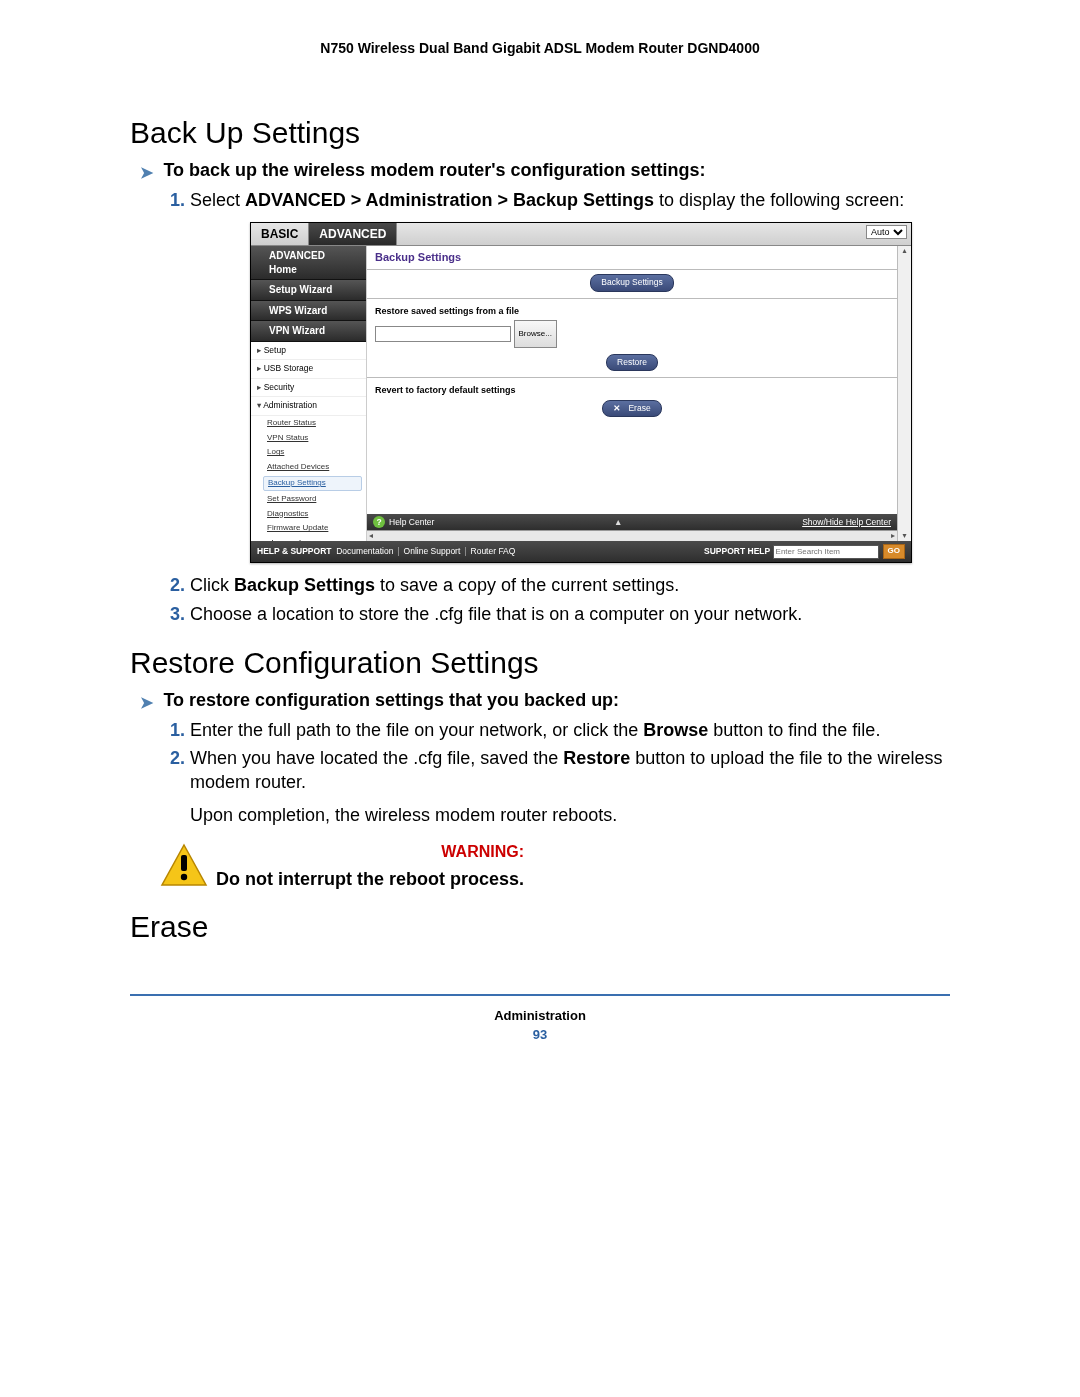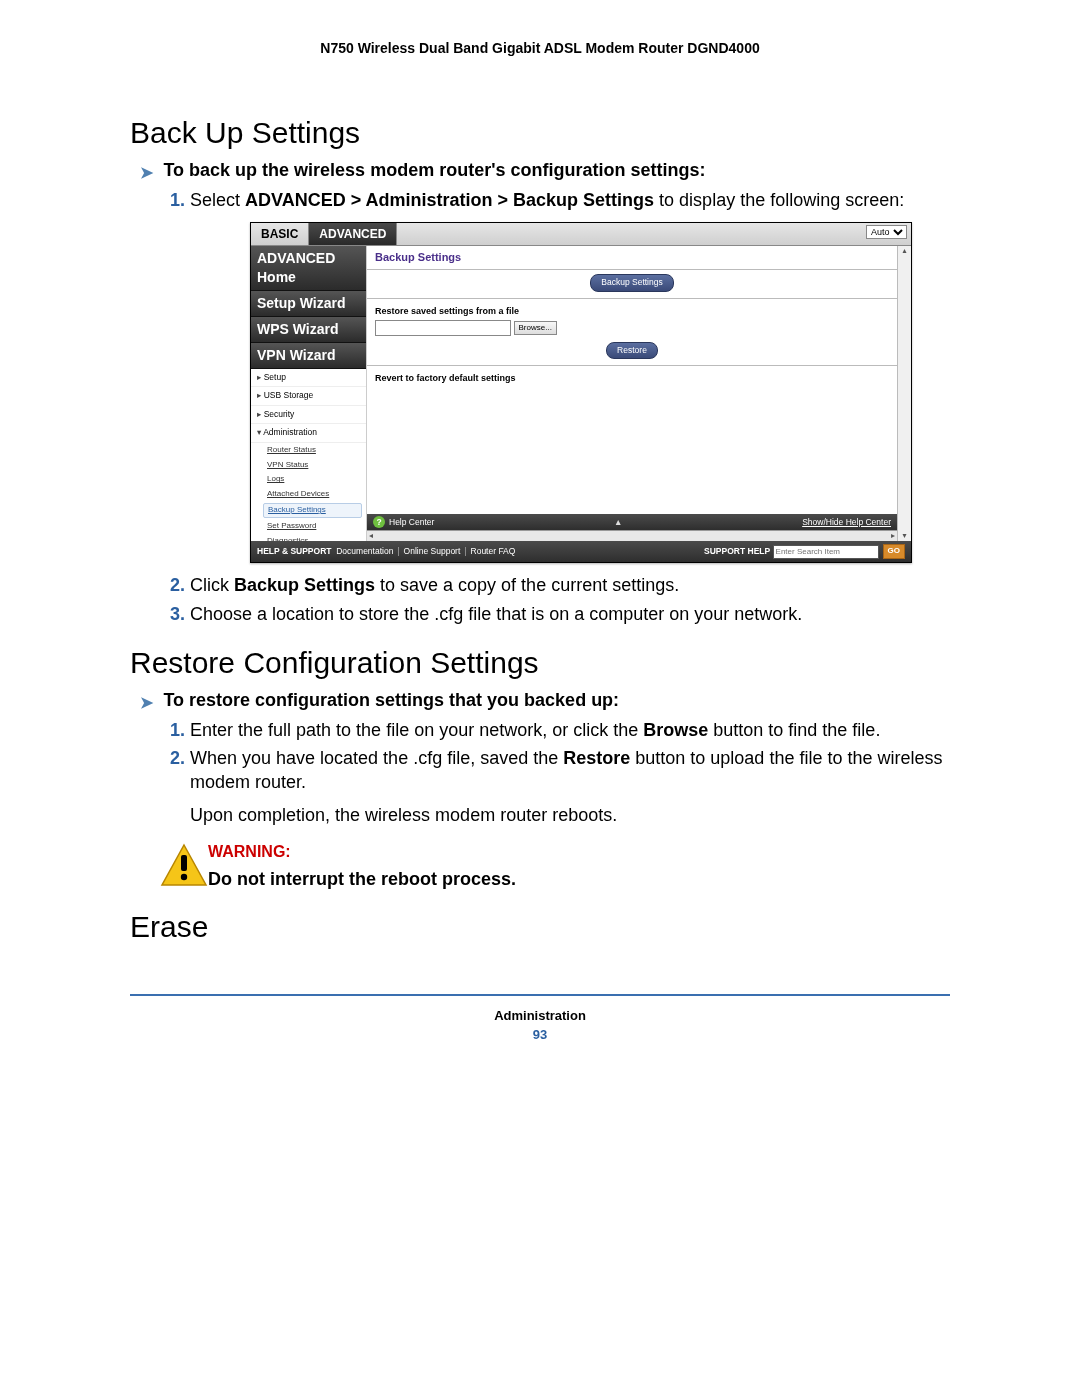--- a/index.html
+++ b/index.html
@@ -80,21 +80,21 @@
     border: 1px solid #888; background: #fff;
   }
   .ui-body { display: flex; height: 295px; }
   .ui-side {
     width: 115px; background: #fff;
     border-right: 1px solid #ccc;
     overflow: hidden;
   }
   .ui-side .dark {
     background: linear-gradient(#555,#2b2b2b);
-    color: #fff; padding: 3px 6px; font-weight: bold; font-size: 14px;
+    color: #fff; padding: 3px 18px; font-weight: bold; font-size: 10px;
     border-bottom: 1px solid #111;
   }
   .ui-side .row {
     padding: 3px 6px; font-size: 8.5px; border-bottom: 1px solid #eee;
   }
   .ui-side .row.expand::before { content: "▸ "; color: #444; }
   .ui-side .row.open::before { content: "▾ "; color: #444; }
   .ui-side .sub {
     padding: 2px 6px 2px 16px; font-size: 8px; text-decoration: underline; color: #333;
   }
@@ -112,21 +112,21 @@
     border: 1px solid #2a375c;
   }
   .ui-main .pill .x { font-weight: bold; margin-right: 8px; }
   .ui-main .group { padding: 0 8px 6px 8px; }
   .ui-main .center { text-align: center; }
   .ui-main input.file-path {
     font-size: 8px; width: 130px; height: 12px; border: 1px solid #888;
     background: #fff; vertical-align: middle;
   }
   .ui-main .browse-btn {
-    font-size: 8px; height: 14px; padding: 0 4px; border: 1px solid #888;
+    font-size: 8px; height: 28px; padding: 0 4px; border: 1px solid #888;
     background: linear-gradient(#f8f8f8,#ddd); vertical-align: middle;
   }
   .ui-help {
     background: linear-gradient(#4b4b4b,#2e2e2e); color: #fff;
     display: flex; align-items: center; padding: 2px 6px; font-size: 8.5px;
     margin-top: auto;
   }
   .ui-help .q {
     display: inline-block; width: 12px; height: 12px; border-radius: 50%;
     background: #6fbf3f; color: #fff; text-align: center; line-height: 12px;
@@ -155,22 +155,23 @@
     padding: 1px 4px; margin-left: 4px; border: 1px solid #a86516;
   }
   .right-scroll {
     width: 13px; background: #f0f0f0; border-left: 1px solid #bbb;
     display: flex; flex-direction: column; justify-content: space-between;
     align-items: center; font-size: 8px; color: #555;
   }
 
   
   .warning {
-    display: flex; align-items: flex-start; gap: 0;
+    display: flex; align-items: flex-start; gap: 8px;
     margin: 16px 0 12px 30px;
+    text-align: right;
   }
   .warn-tri {
     position: relative;
   }
   .warn-tri svg { display:block; }
   .warn-text .warn-label { color: #c00; font-weight: bold; font-size: 16px; }
   .warn-text .warn-msg { font-weight: bold; margin-top: 8px; }
 
   .footer-rule { border-top: 2px solid #3a6fb0; margin-top: 50px; }
   .footer-txt { text-align: center; font-weight: bold; font-size: 13px; margin-top: 12px; }
@@ -230,20 +231,23 @@
           <div class="sect-label">Restore saved settings from a file</div>
           <div class="group" style="padding-left:8px;">
             <input class="file-path" style="">
             <button class="browse-btn">Browse...</button>
           </div>
           <div class="group center">
             <span class="pill">Restore</span>
           </div>
           <div class="hr"></div>
           <div class="sect-label">Revert to factory default settings</div>
+          <div class="group center">
+            <span class="pill"><span class="x">✕</span><span>Erase</span></span>
+          </div>
           <div class="ui-help">
             <span class="q">?</span>
             <span>Help Center</span>
             <span class="chev">▲</span>
             <span class="link">Show/Hide Help Center</span>
           </div>
           <div class="ui-scrollbar">
                 <span>◂</span>
                 <span>▸</span>
               </div>

